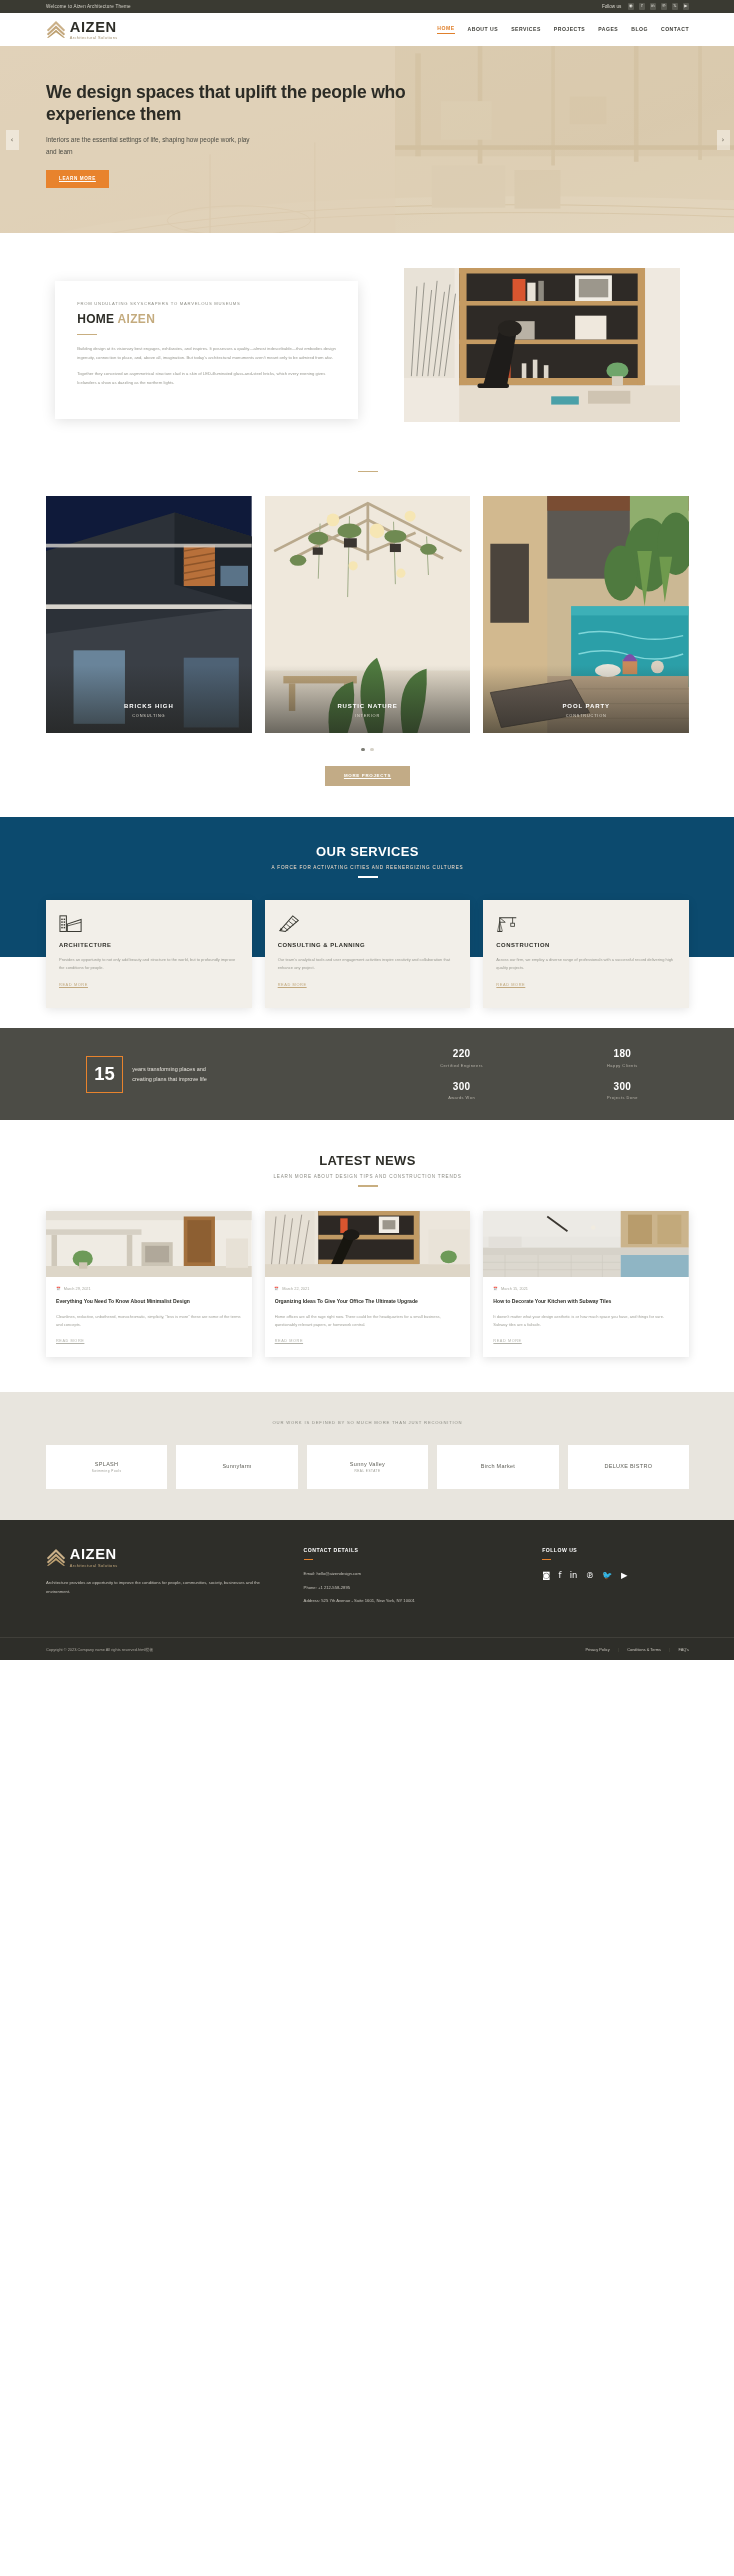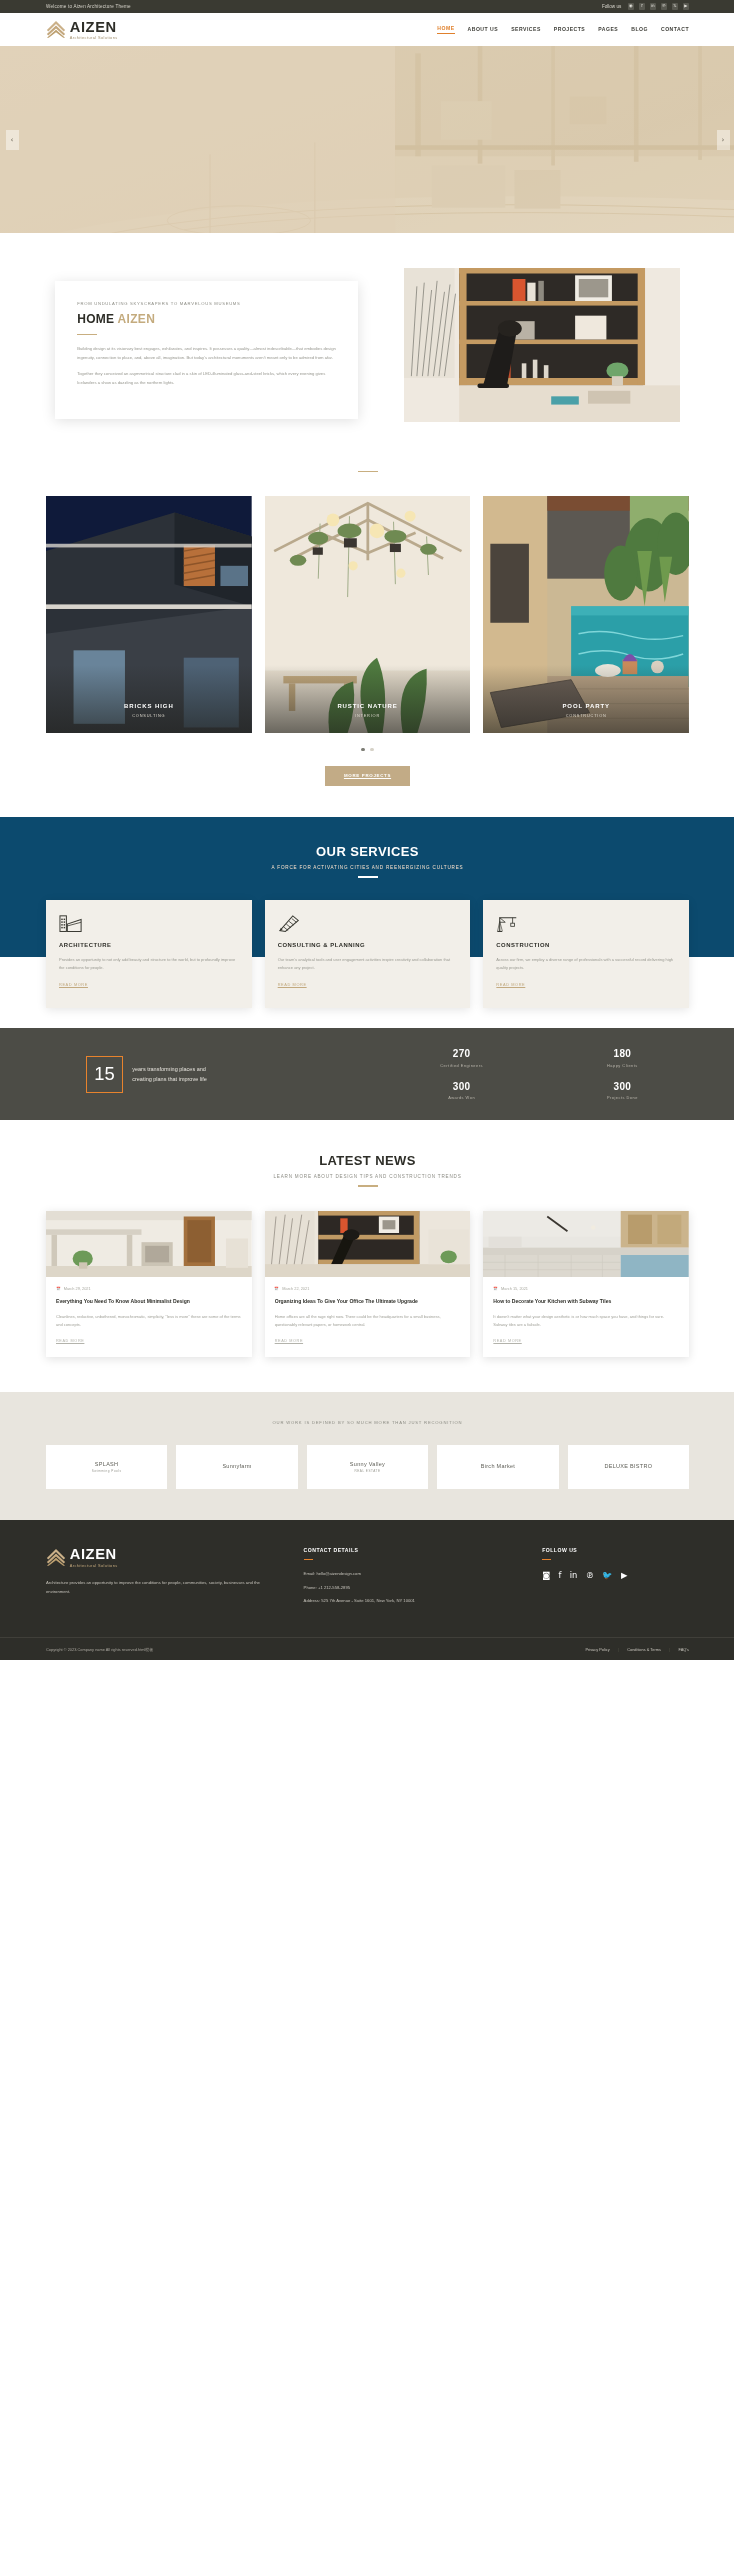--- a/index.html
+++ b/index.html
@@ -146,21 +146,21 @@
   .svc-more { font-size:3.9px; letter-spacing:0.6px; color:#c2a97f; margin-top:9.2px; display:inline-block; }
 
   
   .facts-spacer { height:66px; background:#fff; }
   .facts { background:#4c4c46; height:92px; display:flex; align-items:center; }
   .facts-inner { width:643px; margin:0 auto; display:flex; align-items:center; }
   .facts-left { display:flex; align-items:center; gap:9.2px; width:303px; padding-left:40px; }
   .facts-num {
     width:37px; height:37px; border:1.8px solid #e8832d; color:#fff;
     display:flex; align-items:center; justify-content:center;
-    font-size:18.4px; font-weight:normal;
+    font-size:18.4px; font-weight:bold;
   }
   .facts-left p { color:#e6e3dc; font-size:5.5px; line-height:1.9; max-width:92px; }
   .facts-right { flex:1; display:grid; grid-template-columns:1fr 1fr; gap:13px 27.6px; padding-left:46px; }
   .fact { text-align:center; }
   .fact .v { color:#fff; font-size:10px; font-weight:bold; letter-spacing:0.3px; }
   .fact .l { color:#b9b5ab; font-size:3.9px; letter-spacing:0.5px; margin-top:3.7px; }
 
   
   .news { padding:33px 12px 35px; }
   .news-grid { display:flex; gap:13px; width:643px; margin:24px auto 0; }
@@ -276,20 +276,25 @@
       <rect x="470" y="130" width="80" height="46" fill="#dbcdb2"></rect>
       <rect x="560" y="135" width="50" height="42" fill="#d7c8ab"></rect>
       <rect x="228" y="118" width="1.3" height="86" fill="#cdb997"></rect>
       <rect x="342" y="105" width="1.3" height="99" fill="#cdb997"></rect>
       <rect x="0" y="0" width="430" height="204" fill="#e2d2b9" opacity=".55"></rect>
     </svg>
 
     <div class="hero-arrow left">‹</div>
     <div class="hero-arrow right">›</div>
 
+    <div class="hero-inner">
+      <h1>We design spaces that uplift the people who experience them</h1>
+      <p>Interiors are the essential settings of life, shaping how people work, play and learn</p>
+      <a class="btn-orange" href="#">LEARN MORE</a>
+    </div>
   </div>
 
   <div class="about">
     <div class="about-row">
       <div class="about-photo">
         <svg viewBox="0 0 300 168" preserveAspectRatio="none" width="276" height="154">
           <rect width="300" height="168" fill="#efe9e0"></rect>
           <rect x="0" y="0" width="55" height="120" fill="#e8e2d7"></rect>
           <g stroke="#6b6a63" stroke-width=".7">
             <path d="M8 118 L14 20"></path>
@@ -548,21 +553,21 @@
   </div>
 
   <div class="facts">
     <div class="facts-inner">
       <div class="facts-left">
         <div class="facts-num">15</div>
         <p>years transforming places and creating plans that improve life</p>
       </div>
       <div class="facts-right">
         <div class="fact">
-          <div class="v">270</div>
+          <div class="v">220</div>
           <div class="l">Certified Engineers</div>
         </div>
         <div class="fact">
           <div class="v">180</div>
           <div class="l">Happy Clients</div>
         </div>
         <div class="fact">
           <div class="v">300</div>
           <div class="l">Awards Won</div>
         </div>

